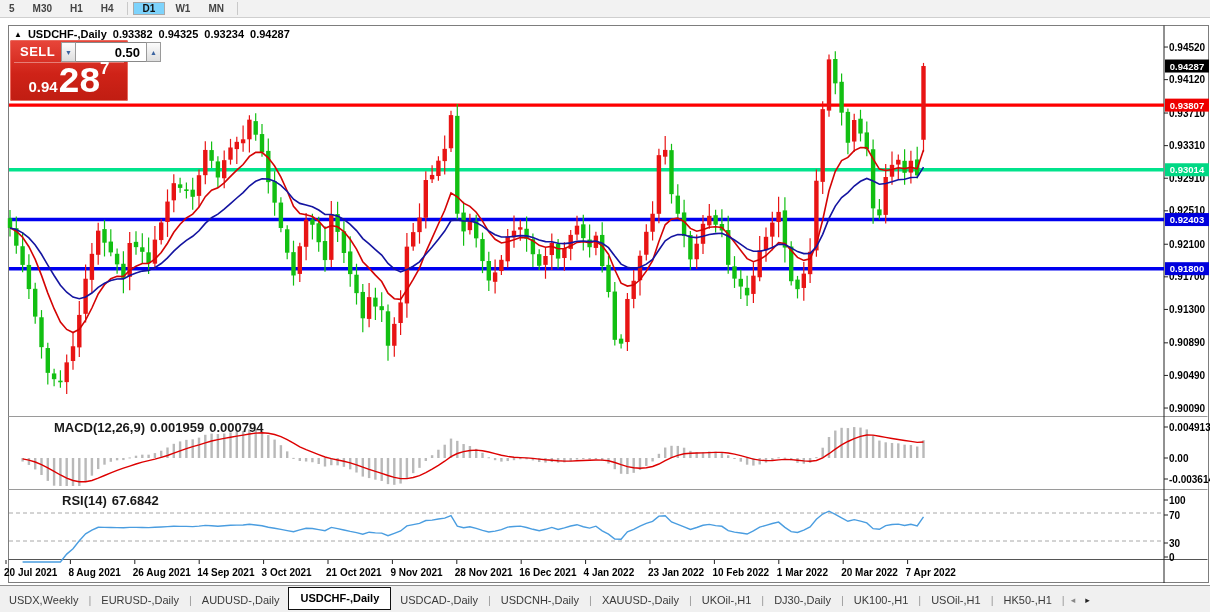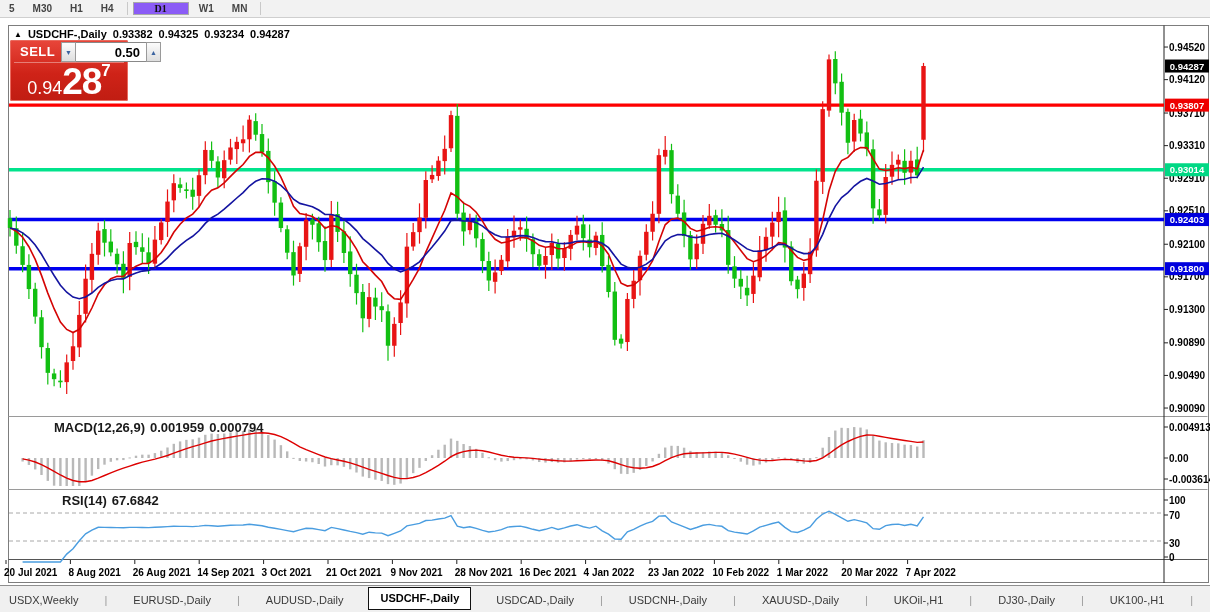--- a/index.html
+++ b/index.html
@@ -2,53 +2,53 @@
 <html><head>
 <meta charset="utf-8">
 <style>
   html,body{margin:0;padding:0;background:#fff;width:1210px;height:612px;overflow:hidden;
     font-family:"Liberation Sans",sans-serif;-webkit-font-smoothing:antialiased;}
   #stage{position:relative;width:1210px;height:612px;background:#fff;}
   
   #tf-bar{position:absolute;left:0;top:0;width:1210px;height:17px;background:#f2f2f2;
     border-bottom:1px solid #cfcfcf;display:flex;align-items:center;font-size:10px;color:#333;}
   .tf-btn{padding:1px 8px;margin:0 1px;cursor:default;font-weight:700;color:#444;}
-  .tf-btn.active{background:#8b5cf6;border:1px solid #a9a9a9;padding:0 21px;color:#111;font-family:Liberation Serif, serif;}
+  .tf-btn.active{background:#7dd3fc;border:1px solid #a9a9a9;padding:0 9px;color:#111;}
   .tf-sep{width:1px;height:13px;background:#c9c9c9;margin:0 4px;}
   
   #chart-svg{position:absolute;left:0;top:0;}
   #chart-title{position:absolute;left:14px;top:28px;font-size:11px;font-weight:700;color:#000;
     display:flex;gap:6px;align-items:center;}
   #chart-title .tri{font-size:8px;}
   
   #trade-panel{position:absolute;left:10px;top:40px;width:200px;height:61px;}
   .px-block{position:absolute;top:0;height:61px;border-radius:2px;
     background:linear-gradient(#e8463a,#cf2318 55%,#c01d12);box-shadow:inset 0 0 0 1px #e96a5e;}
   #sell-block{left:0;width:118px;}
   #buy-block{left:121px;width:95px;}
   .px-divider{position:absolute;left:4px;right:4px;top:22px;height:1px;background:rgba(255,255,255,.38);}
   .side-label{position:absolute;top:4px;font-size:13px;font-weight:700;color:#fff;letter-spacing:.5px;}
   #sell-label{left:10px;}
   #buy-label{right:9px;}
   .big-quote{position:absolute;bottom:2px;left:0;right:0;text-align:center;color:#fff;white-space:nowrap;}
-  .big-quote .pfx{font-size:18px;font-weight:400;vertical-align:baseline;}
-  .big-quote .big{font-size:37px;font-weight:700;line-height:34px;letter-spacing:-1px;}
+  .big-quote .pfx{font-size:15px;font-weight:700;vertical-align:baseline;}
+  .big-quote .big{font-size:37px;font-weight:700;line-height:34px;letter-spacing:-1px;font-family:Liberation Mono, monospace;}
   .big-quote .sup{font-size:17px;font-weight:700;vertical-align:18px;}
   #vol-group{position:absolute;left:51px;top:2px;height:20px;display:flex;}
   .spin-btn{width:15px;height:20px;background:linear-gradient(#fcfcfc,#dedede);border:1px solid #9a9a9a;
     display:flex;align-items:center;justify-content:center;font-size:7px;color:#3c64a0;box-sizing:border-box;}
   #vol-field{width:70px;height:20px;background:#fff;border:1px solid #888;border-left:none;border-right:none;
     box-sizing:border-box;font-size:13px;font-weight:700;color:#000;text-align:right;padding:0 6px 0 16px;outline:none;}
   
   .ind-label{position:absolute;font-size:13px;font-weight:600;color:#1a1a1a;display:flex;gap:5px;margin-left:41px;}
   #macd-label{left:13px;top:420px;}
   #rsi-label{left:21px;top:493px;align-items:flex-end;}
   
   #tab-bar{position:absolute;left:0;top:585px;width:1210px;height:27px;background:#f0f0f0;
-    border-top:1px solid #8f8f8f;display:flex;align-items:center;font-size:11px;color:#3a3a3a;gap:16px;}
+    border-top:1px solid #8f8f8f;display:flex;align-items:center;font-size:11px;color:#3a3a3a;}
   .sym-tab{padding:4px 9px;white-space:nowrap;cursor:default;}
   .sym-tab.active{background:#fff;border:1px solid #111;font-weight:700;color:#000;margin-top:-2px;
     padding:4px 11px 5px 11px;}
   .tab-sep{color:#9a9a9a;padding:0 1px;}
   .tab-arrow{font-size:9px;color:#222;padding:2px 5px;cursor:default;}
   .tab-arrow.dim{color:#888;}
 </style>
 </head>
 <body>
 

